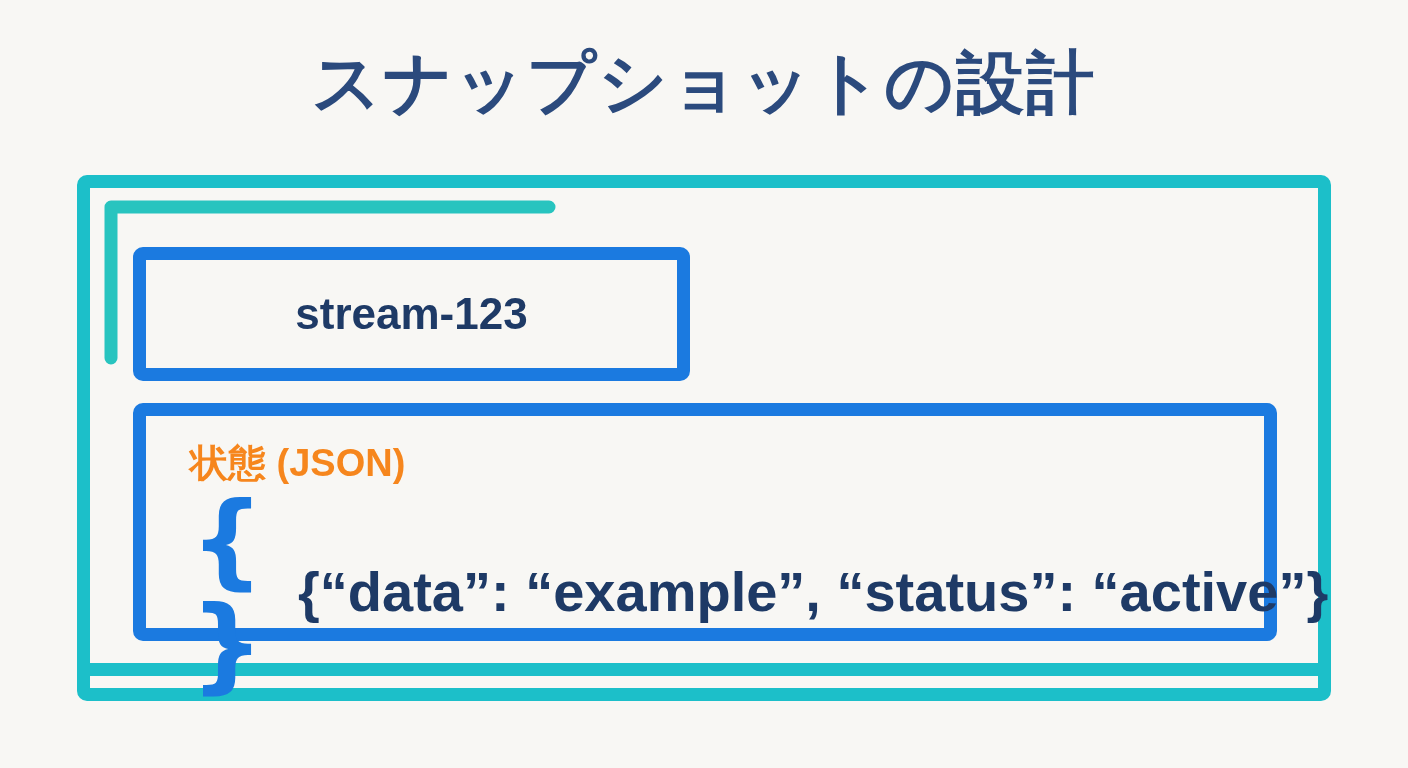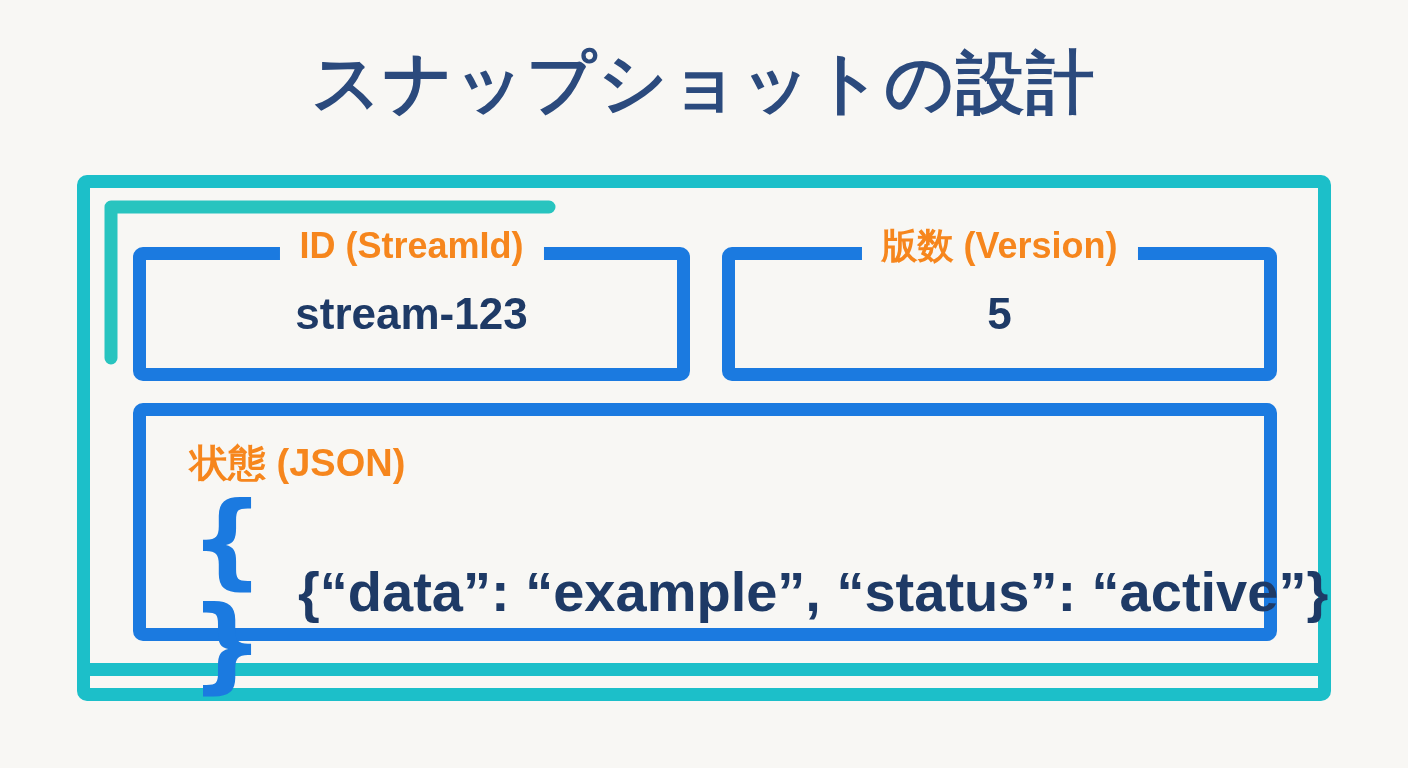--- a/index.html
+++ b/index.html
@@ -102,28 +102,23 @@
 
   <div class="outer-frame">
     <div class="bottom-accent-line"></div>
   </div>
 
   <svg class="accent-svg" viewBox="0 0 1408 768" xmlns="http://www.w3.org/2000/svg">
     <path d="M 549 207 L 111 207 L 111 358" fill="none" stroke="#28c4bf" stroke-width="13" stroke-linecap="round" stroke-linejoin="round"></path>
   </svg>
 
   <div class="field-box id-box">
-    <div class="field-legend">ID (StreamId)</div>
     <div class="field-value">stream-123</div>
   </div>
 
-  <div class="field-box version-box">
-    <div class="field-legend">版数 (Version)</div>
-    <div class="field-value">5</div>
-  </div>
 
   <div class="state-box">
     <div class="state-label">状態 (JSON)</div>
     <div class="state-row">
       <span class="braces-glyph">{ }</span>
       <span class="state-value">{“data”: “example”, “status”: “active”}</span>
     </div>
   </div>
 
 </div>

